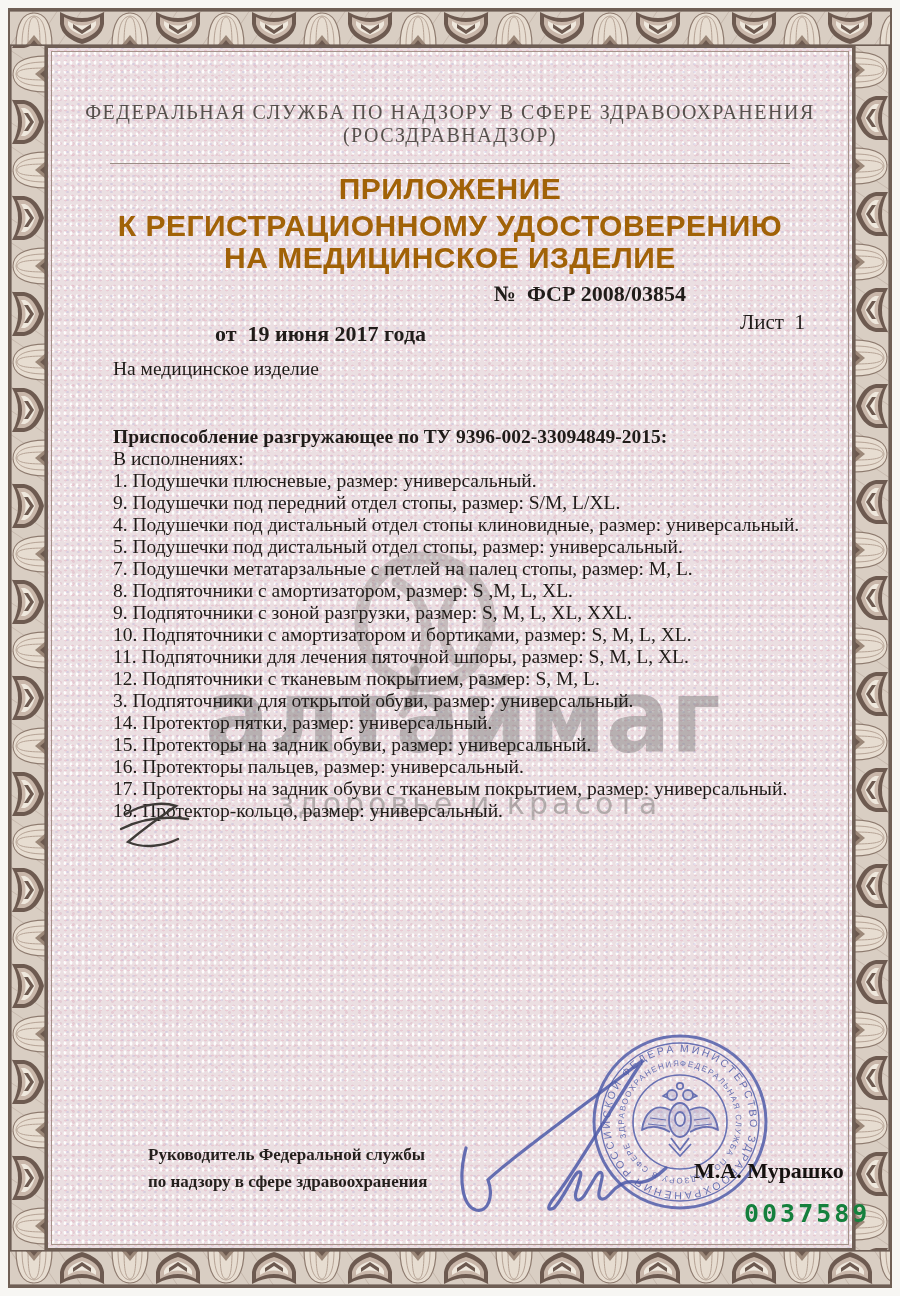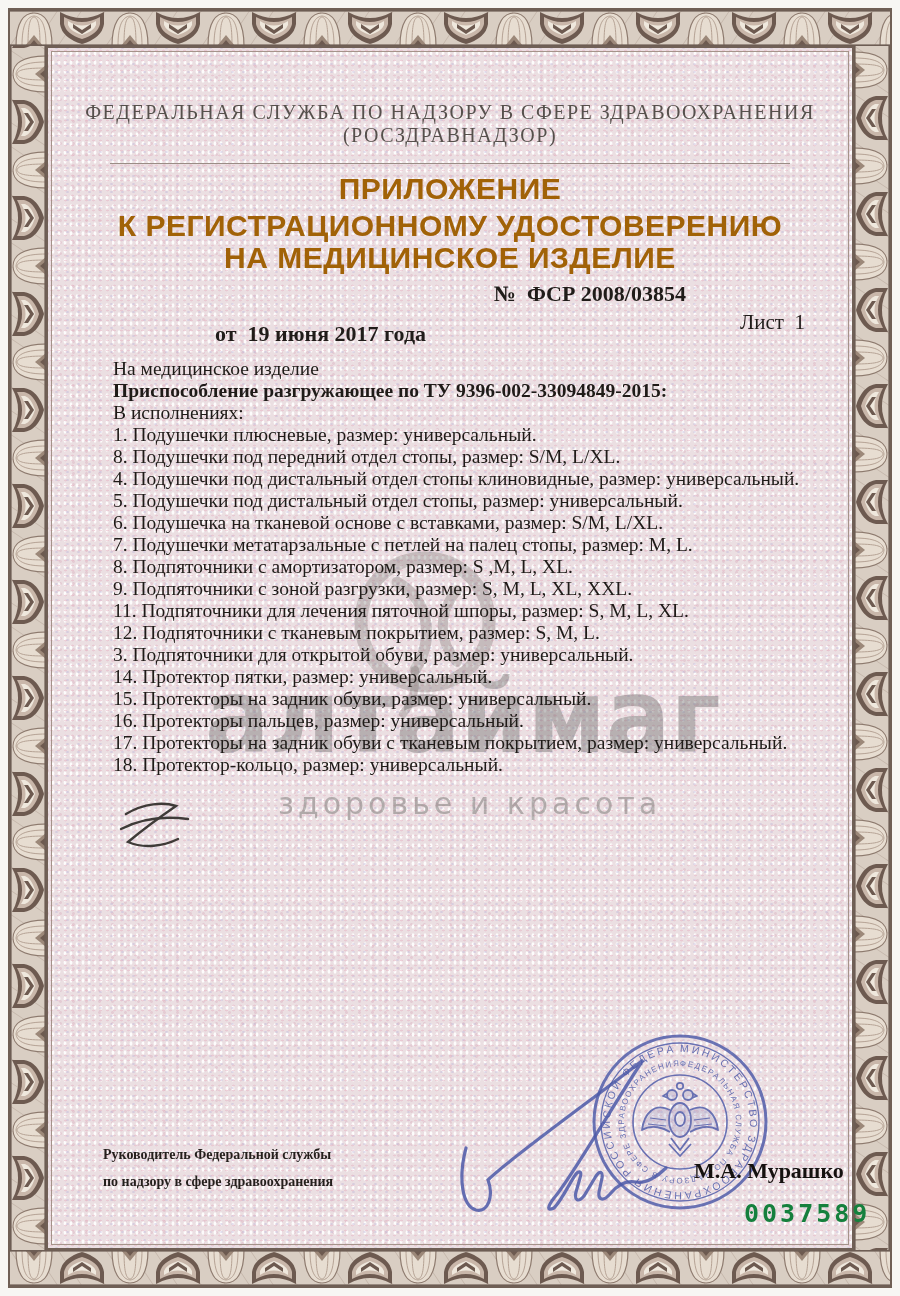--- a/index.html
+++ b/index.html
@@ -41,33 +41,33 @@
     font-family:"Liberation Sans", sans-serif;font-weight:700;
     font-size:30px;color:#a16207;letter-spacing:0.5px;
   }
   .dateline{font-weight:700;font-size:22px;color:#201c19;white-space:pre;}
   .sheet{font-weight:400;font-size:21px;color:#201c19;white-space:pre;}
   .bodyblock{
     left:113px;top:358px;width:690px;
     font-size:19.5px;line-height:22px;color:#1f1b18;
   }
   .bodyblock .line{height:22px;white-space:nowrap;}
-  .bold{font-weight:700;}
+  .bold{font-weight:700;margin-top:46px;}
   
   .wm-brand{
     font-family:"DejaVu Sans", sans-serif;font-weight:700;
     font-size:102px;line-height:1;color:rgba(104,104,104,0.40);
     transform:scaleX(0.94);transform-origin:left top;white-space:nowrap;
   }
   .wm-tag{
     font-family:"DejaVu Sans", sans-serif;
     font-size:30px;letter-spacing:4px;color:rgba(122,119,117,0.52);white-space:nowrap;
   }
   
-  .signer{font-weight:700;font-size:14px;line-height:27px;color:#241f1c;}
+  .signer{font-weight:700;font-size:17px;line-height:27px;color:#241f1c;margin-left:45px;}
   .signer-name{font-weight:700;font-size:22px;color:#15110f;z-index:6;}
   .serial{
     font-family:"DejaVu Sans Mono", monospace;font-weight:700;
     font-size:25px;letter-spacing:3px;color:#15803d;
   }
   svg{overflow:visible;}
 </style>
 </head>
 <body>
 
@@ -129,27 +129,27 @@
 <div class="abs center title" style="top:241px;">НА МЕДИЦИНСКОЕ ИЗДЕЛИЕ</div>
 <div class="abs dateline" style="left:215px;top:281px;margin-top:40px;">от  19 июня 2017 года</div>
 <div class="abs dateline" style="left:494px;top:281px;">№  ФСР 2008/03854</div>
 <div class="abs sheet" style="left:740px;top:310px;">Лист  1</div>
 
 <div class="abs bodyblock">
   <div class="line">На медицинское изделие</div>
   <div class="line bold">Приспособление разгружающее по ТУ 9396-002-33094849-2015:</div>
   <div class="line">В исполнениях:</div>
   <div class="line">1. Подушечки плюсневые, размер: универсальный.</div>
-  <div class="line">8. Подушечки под передний отдел стопы, размер: S/M, L/XL.</div>
+  <div class="line">9. Подушечки под передний отдел стопы, размер: S/M, L/XL.</div>
   <div class="line">4. Подушечки под дистальный отдел стопы клиновидные, размер: универсальный.</div>
   <div class="line">5. Подушечки под дистальный отдел стопы, размер: универсальный.</div>
-  <div class="line">6. Подушечка на тканевой основе с вставками, размер: S/M, L/XL.</div>
   <div class="line">7. Подушечки метатарзальные с петлей на палец стопы, размер: M, L.</div>
   <div class="line">8. Подпяточники с амортизатором, размер: S ,M, L, XL.</div>
   <div class="line">9. Подпяточники с зоной разгрузки, размер: S, M, L, XL, XXL.</div>
+  <div class="line">10. Подпяточники с амортизатором и бортиками, размер: S, M, L, XL.</div>
   <div class="line">11. Подпяточники для лечения пяточной шпоры, размер: S, M, L, XL.</div>
   <div class="line">12. Подпяточники с тканевым покрытием, размер: S, M, L.</div>
   <div class="line">3. Подпяточники для открытой обуви, размер: универсальный.</div>
   <div class="line">14. Протектор пятки, размер: универсальный.</div>
   <div class="line">15. Протекторы на задник обуви, размер: универсальный.</div>
   <div class="line">16. Протекторы пальцев, размер: универсальный.</div>
   <div class="line">17. Протекторы на задник обуви с тканевым покрытием, размер: универсальный.</div>
   <div class="line">18. Протектор-кольцо, размер: универсальный.</div>
 </div>
 

